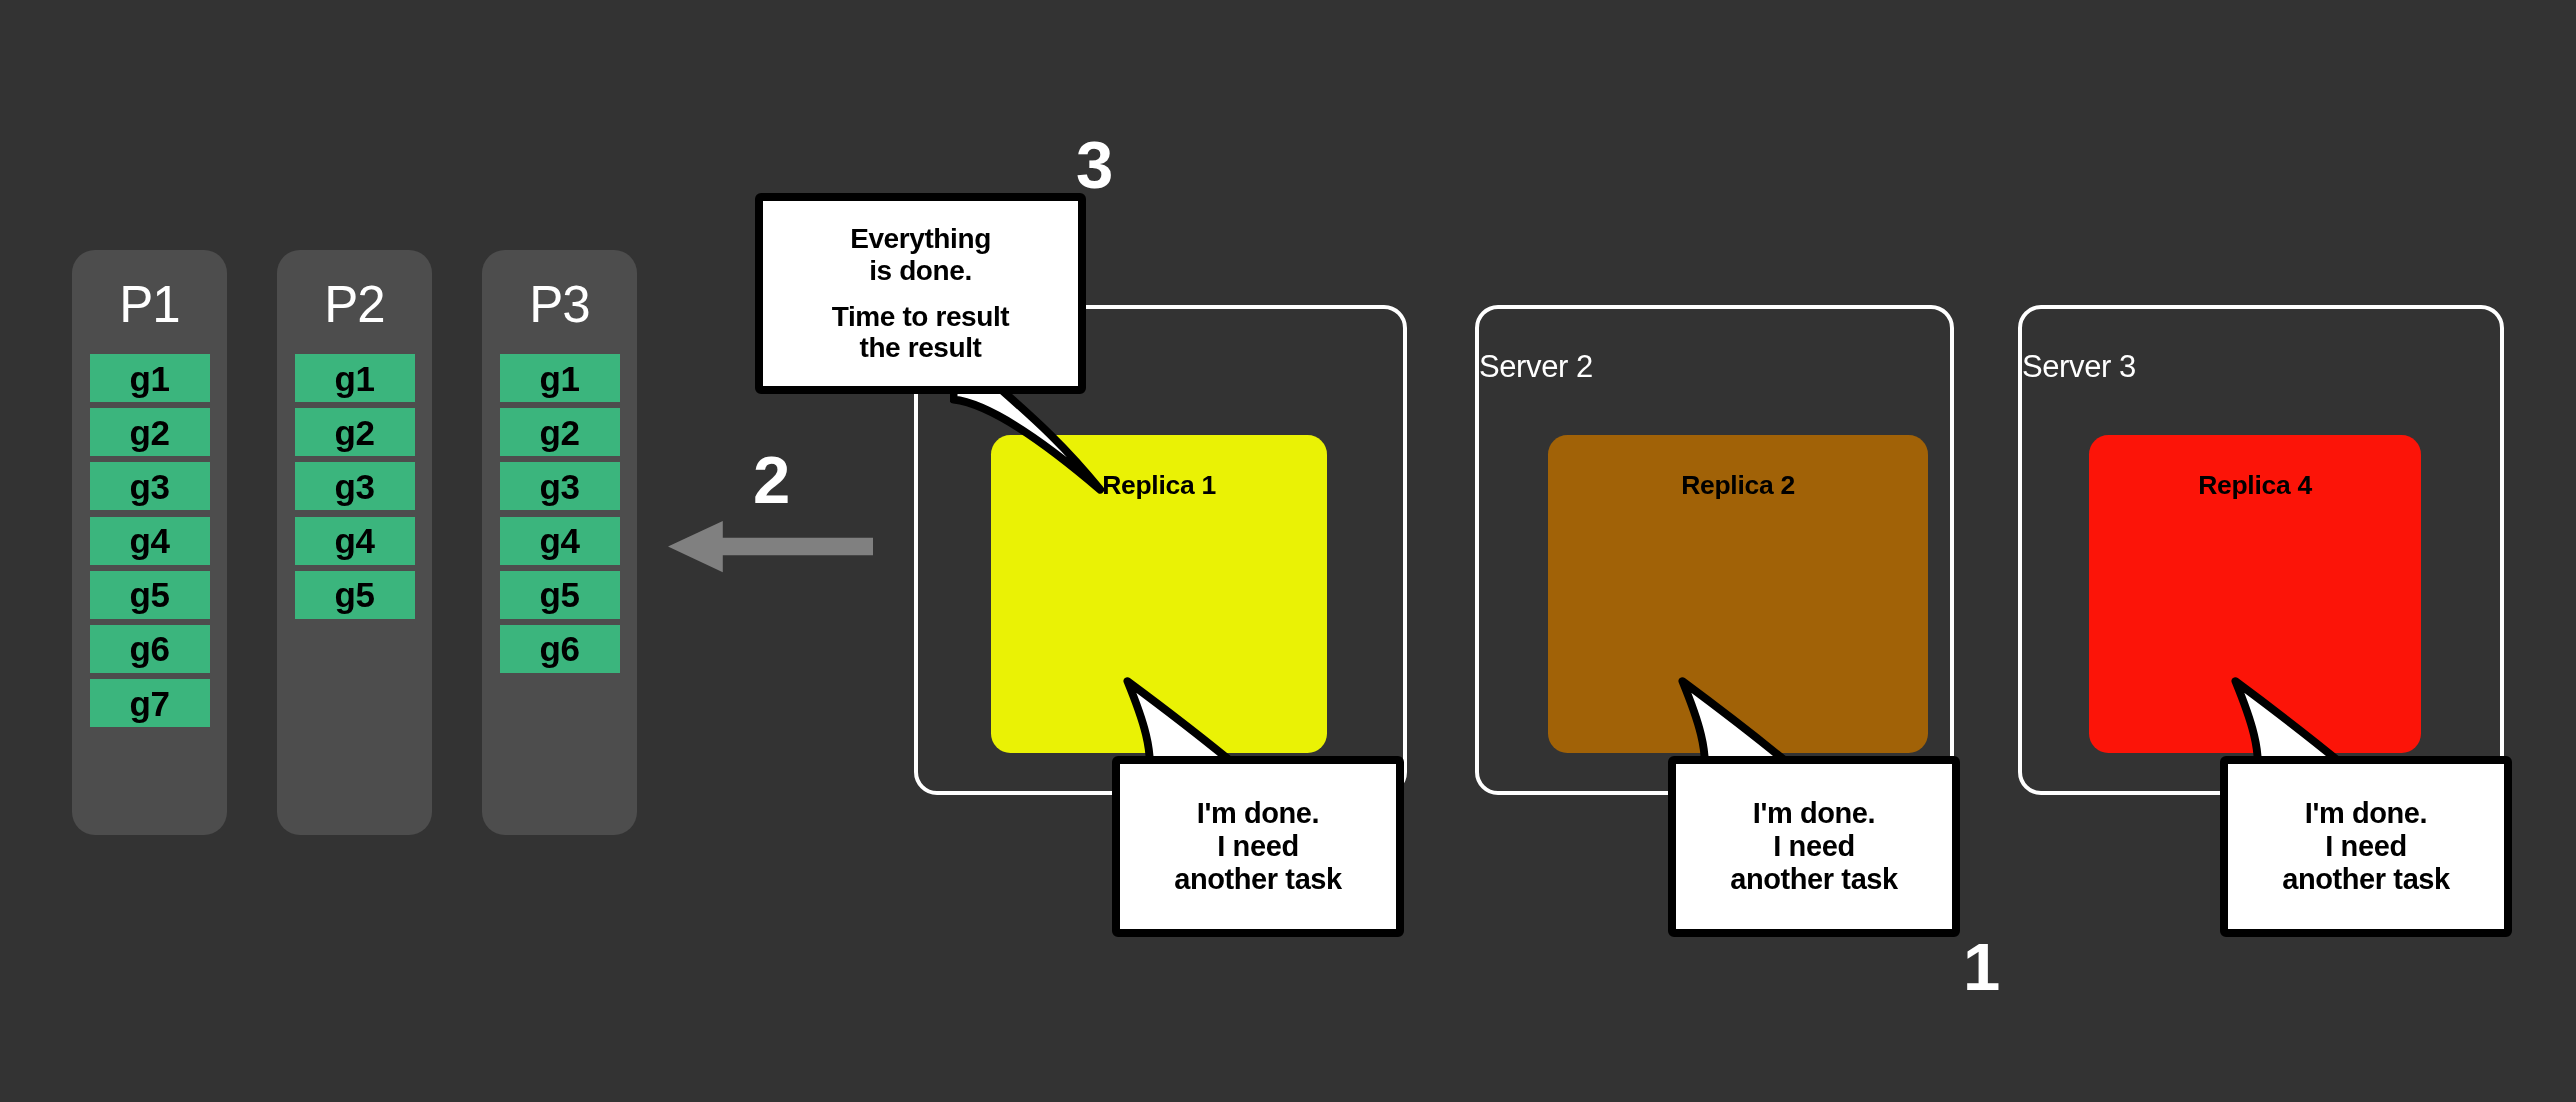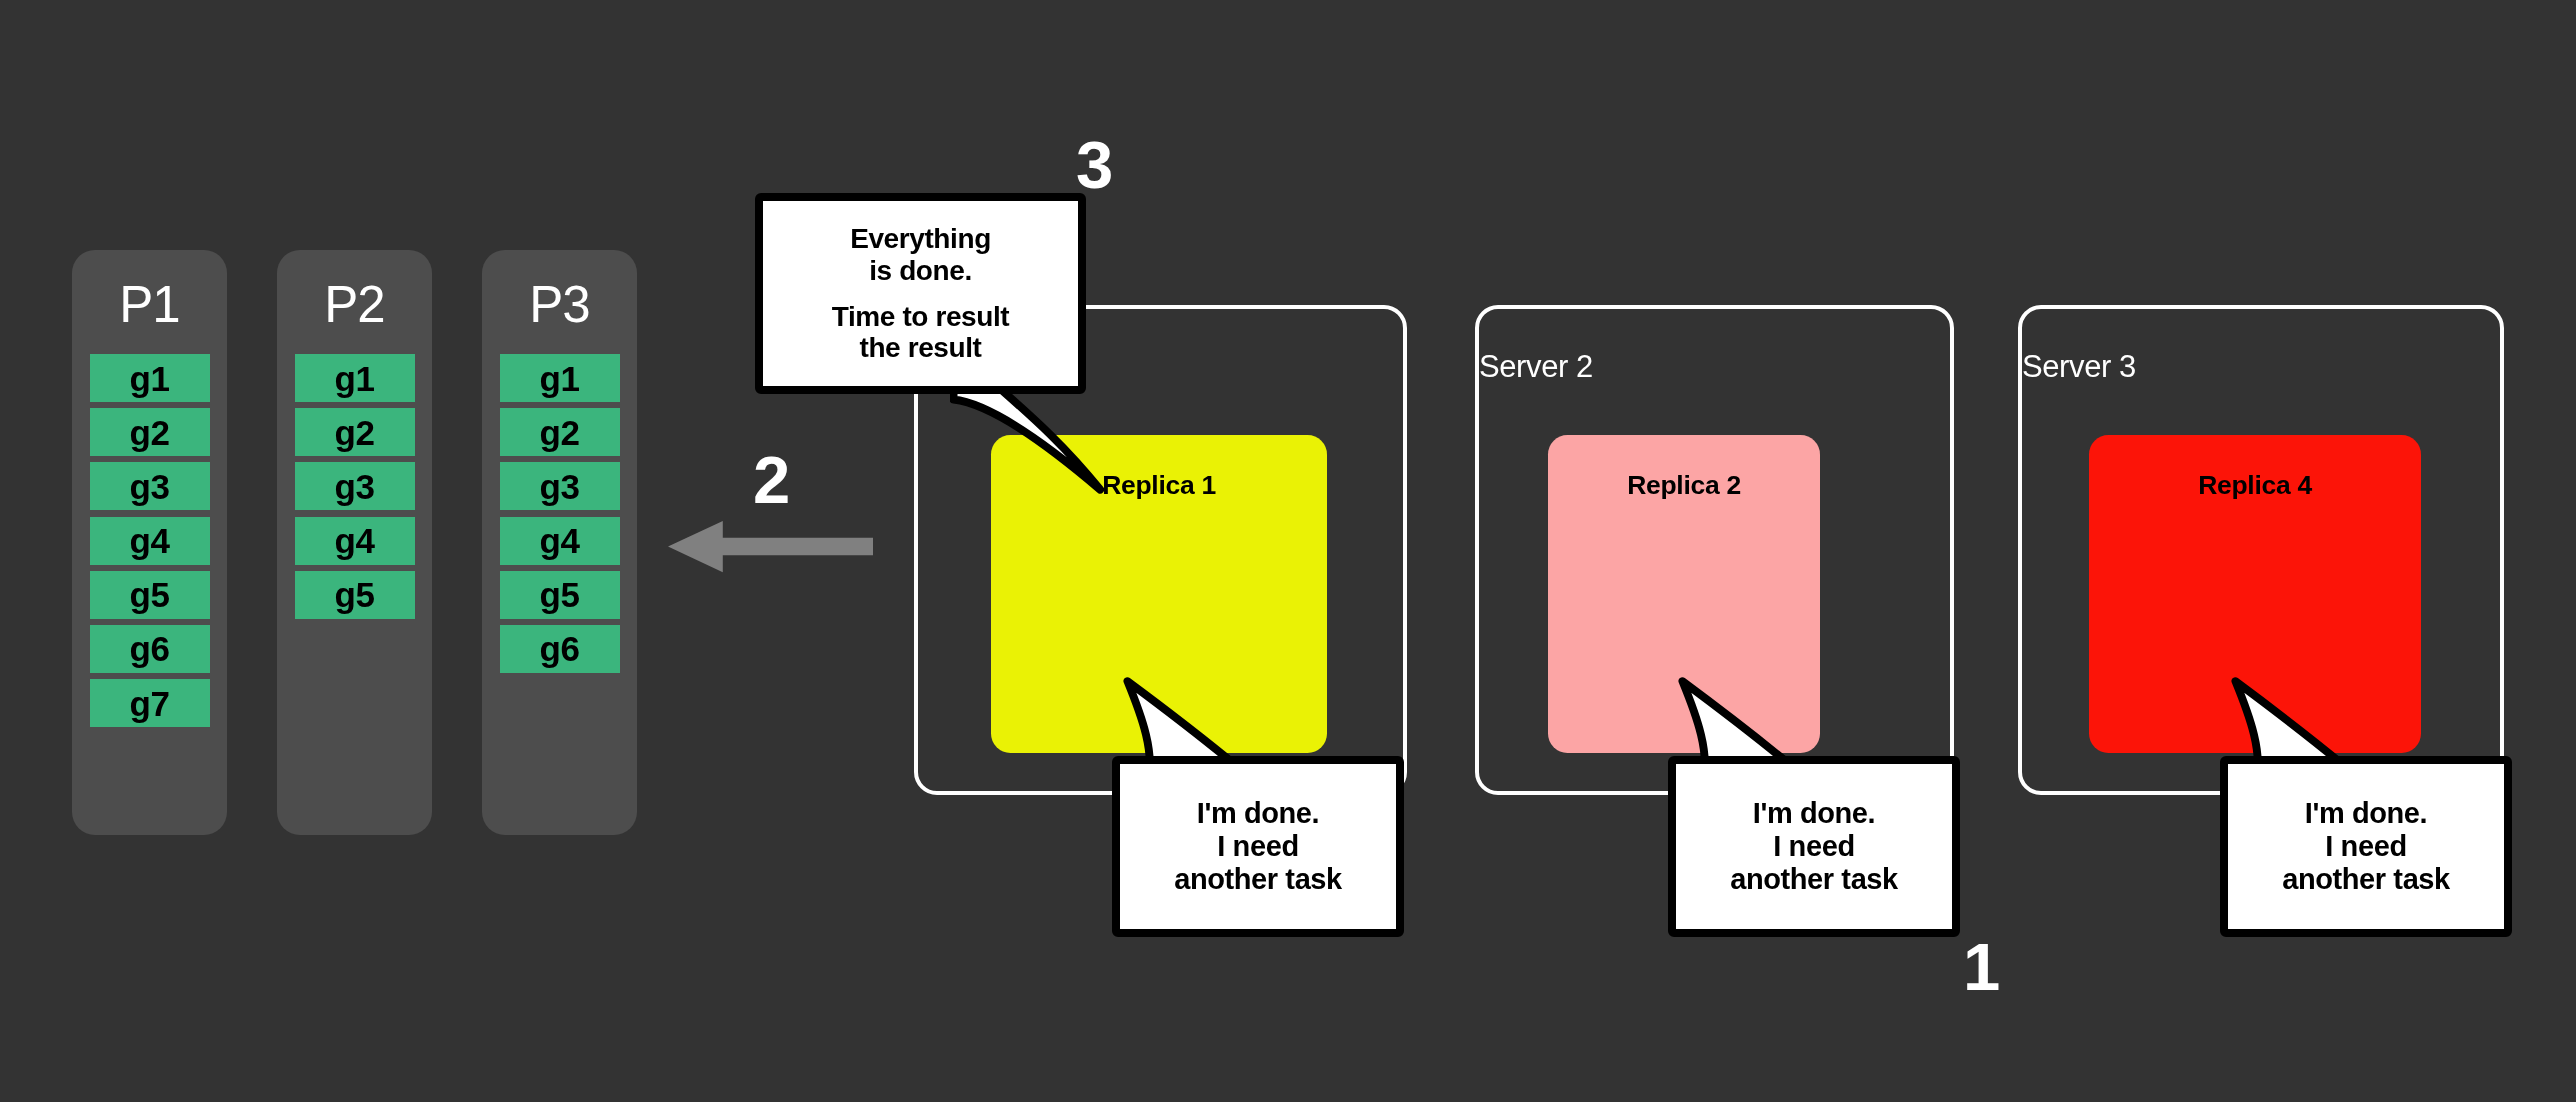--- a/index.html
+++ b/index.html
@@ -129,21 +129,21 @@
     font-weight: 700;
     letter-spacing: -0.3px;
     line-height: 1;
     user-select: none;
   }
 
   #server-1 { left: 914px; top: 305px; width: 493px; height: 490px; }
   #replica-1 { left: 991px; top: 435px; width: 336px; height: 318px; background: #eaf205; }
 
   #server-2 { left: 1475px; top: 305px; width: 479px; height: 490px; }
-  #replica-2 { left: 1548px; top: 435px; width: 272px; height: 318px; background: #fca5a5; }
+  #replica-2 { left: 1548px; top: 435px; width: 380px; height: 318px; background: #a16207; }
 
   #server-3 { left: 2018px; top: 305px; width: 486px; height: 490px; }
   #replica-3 { left: 2089px; top: 435px; width: 332px; height: 318px; background: #fc1408; }
 
   
   .bubble {
     position: absolute;
   }
   .bubble-box {
     position: absolute;

